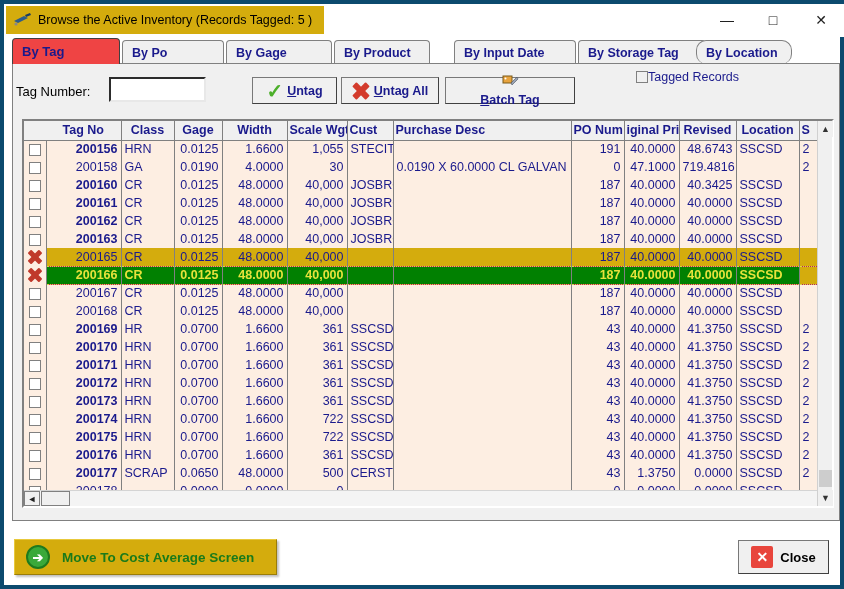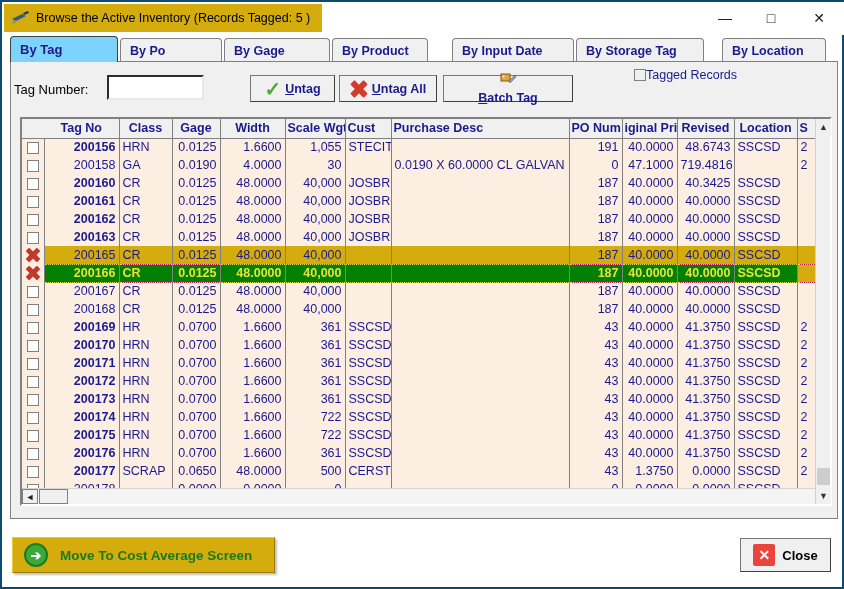--- a/index.html
+++ b/index.html
@@ -9,21 +9,21 @@
     font-family: "Liberation Sans", sans-serif;
     background: #ffffff;
     overflow: hidden;
   }
 
   
   #window {
     position: relative;
     width: 844px; height: 589px;
     background: #ffffff;
-    border: 2px solid #0c4a6e;
+    border: 4px solid #0c4a6e;
   }
 
   
   #titlebar {
     position: absolute; left:0; top:0; width:844px; height:33px;
     background:#ffffff;
   }
   #title-pill {
     position:absolute; left:2px; top:2px; height:28px;
     background:#d4ac0d;
@@ -51,21 +51,21 @@
     position:absolute; top:0; height:24px;
     background:#f0f0f0;
     border:1px solid #808080;
     border-bottom:none;
     border-radius:4px 4px 0 0;
     display:flex; align-items:center; padding:0 9px;
     font-size:12.5px; font-weight:bold; color:#1a1a8c;
     white-space:nowrap;
   }
   .tab.active {
-    background:#7dd3fc;
+    background:#ef4444;
     border-color:#404040;
     top:-2px; height:26px;
     z-index:5;
     font-size:13px;
   }
 
   
   #panel {
     position:absolute; left:8px; top:59px; width:828px; height:458px;
     background:#f0f0f0;
@@ -291,21 +291,21 @@
       </div>
     <div class="tab" style="left:322px;width:96px;">
         <span>By Product</span>
       </div>
     <div class="tab" style="left:442px;width:122px;">
         <span>By Input Date</span>
       </div>
     <div class="tab" style="left:566px;width:128px;">
         <span>By Storage Tag</span>
       </div>
-    <div class="tab" style="left:712px;width:104px;">
+    <div class="tab" style="left:684px;width:96px;border-radius:10px;">
         <span>By Location</span>
       </div>
   </div>
 
   <div id="panel"></div>
 
   <div id="tagnum-label">Tag Number:</div>
   <input id="tagnum-input" type="text" value="" style="">
 
   <div class="tbtn" id="btn-untag">

